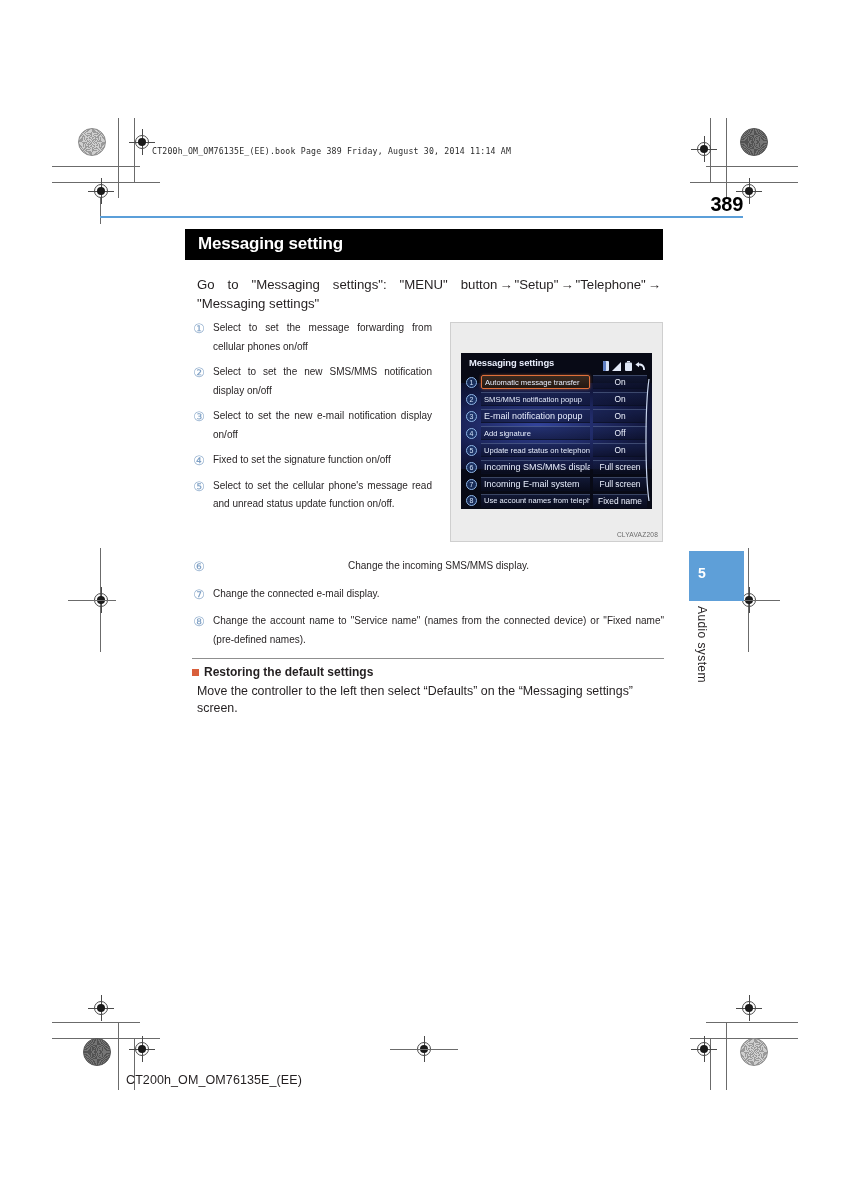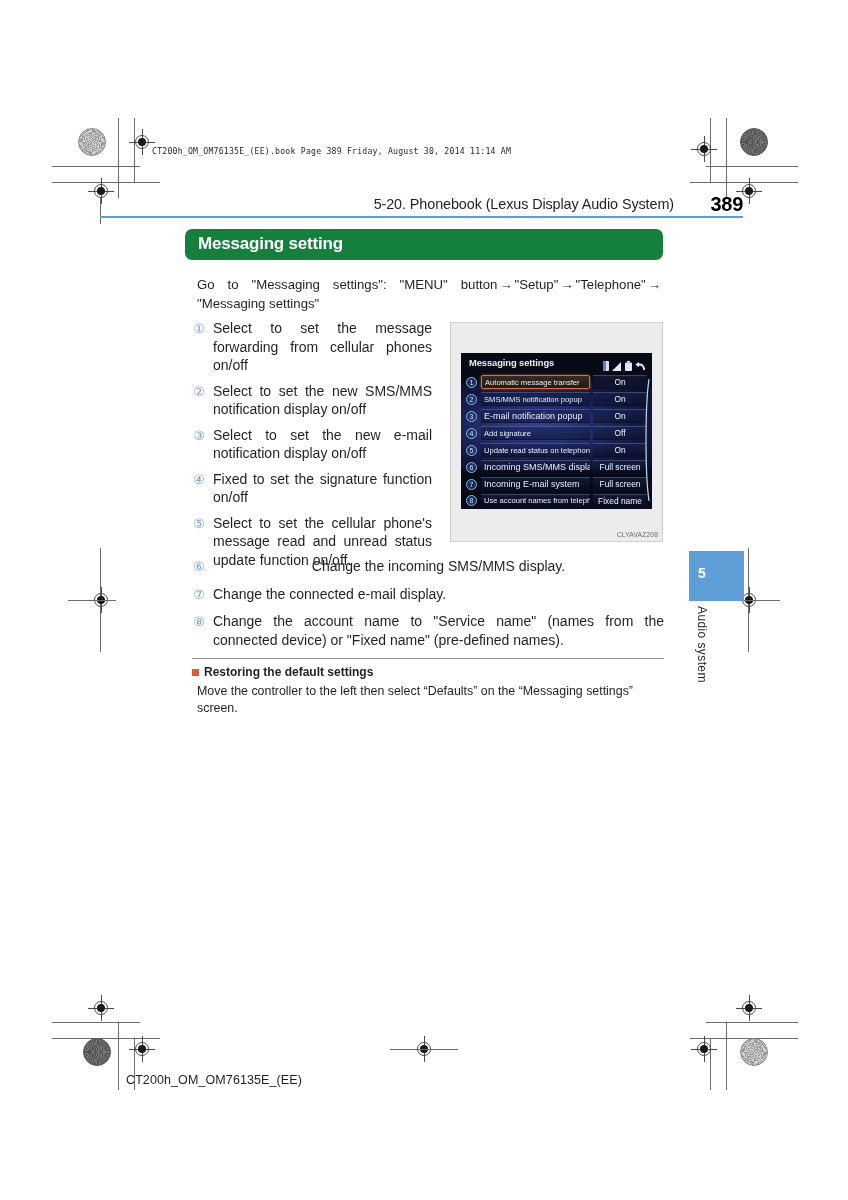--- a/index.html
+++ b/index.html
@@ -123,22 +123,21 @@
     background: #5b9fd9;
   }
 
   
   .section-banner {
     position: absolute;
     left: 185px;
     top: 229px;
     width: 478px;
     height: 31px;
-    background: #15803d;
-    border-radius: 7px;
+    background: #000000;
   }
   .section-banner span {
     position: absolute;
     left: 13px;
     top: 5px;
     font-size: 17px;
     font-weight: bold;
     color: #ffffff;
     letter-spacing: -.2px;
   }
@@ -183,21 +182,21 @@
     border: 1px solid #7d9fc4;
     border-radius: 50%;
     color: #5d7f9f;
     font-size: 9px;
     line-height: 13px;
     text-align: center;
     box-sizing: border-box;
   }
   .num-text {
     flex: 1 1 auto;
-    font-size: 14px;
+    font-size: 10px;
     line-height: 18.5px;
     text-align: justify;
     color: #231f20;
   }
   .num-list.wide .num-text { text-align: justify; }
   .num-list.wide .num-item { margin-bottom: 9px; }
 
   
   .figure {
     position: absolute;
@@ -513,21 +512,20 @@
     <div class="hline"></div>
       <div class="vline"></div>
       <div class="ring"></div>
       <div class="dot"></div>
   </div>
 </div>
 
 <div class="filestamp">CT200h_OM_OM76135E_(EE).book   Page 389   Friday, August 30, 2014   11:14 AM</div>
 
 <div class="page-header">
-  <div class="header-title">5-20. Phonebook (Lexus Display Audio System)</div>
   <div class="header-pageno">389</div>
   <div class="header-rule"></div>
 </div>
 
 <div class="section-banner">
   <span>Messaging setting</span>
 </div>
 
 <div class="intro">
   <span>Go to "Messaging settings": "MENU" button</span><span class="arrow">→</span><span>"Setup"</span><span class="arrow">→</span><span>"Telephone"</span><span class="arrow">→</span> <span>"Messaging settings"</span>

